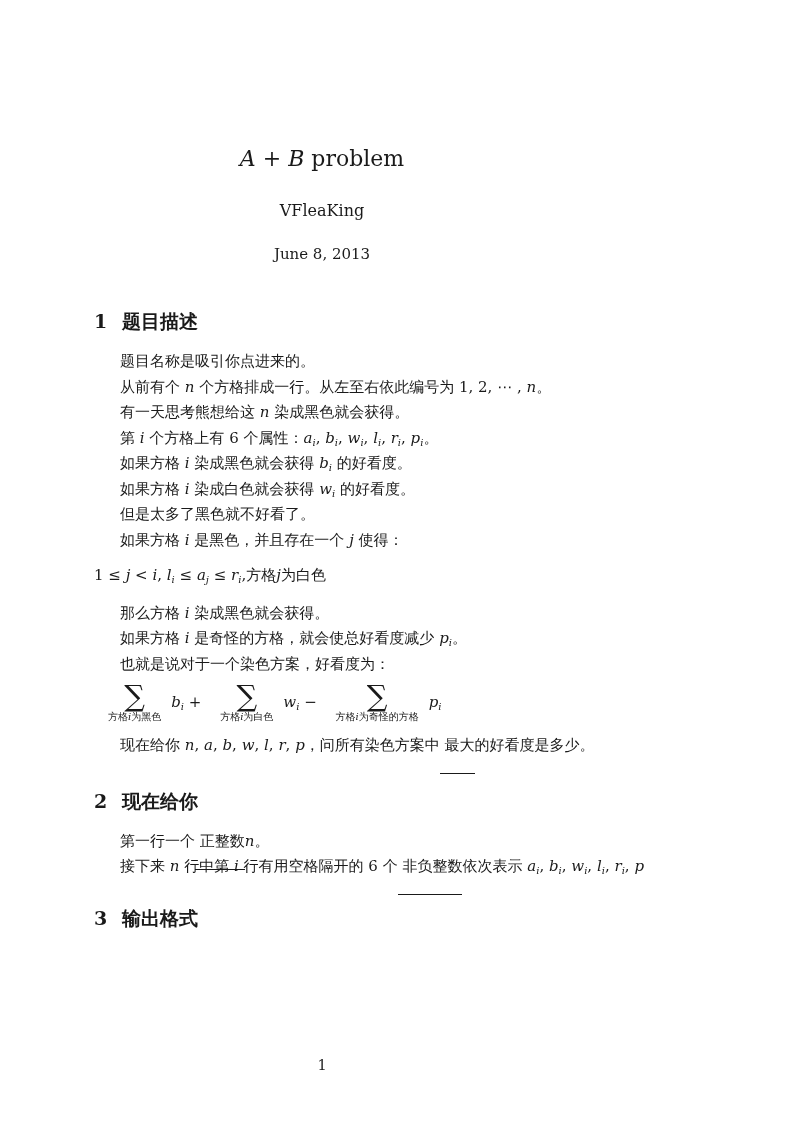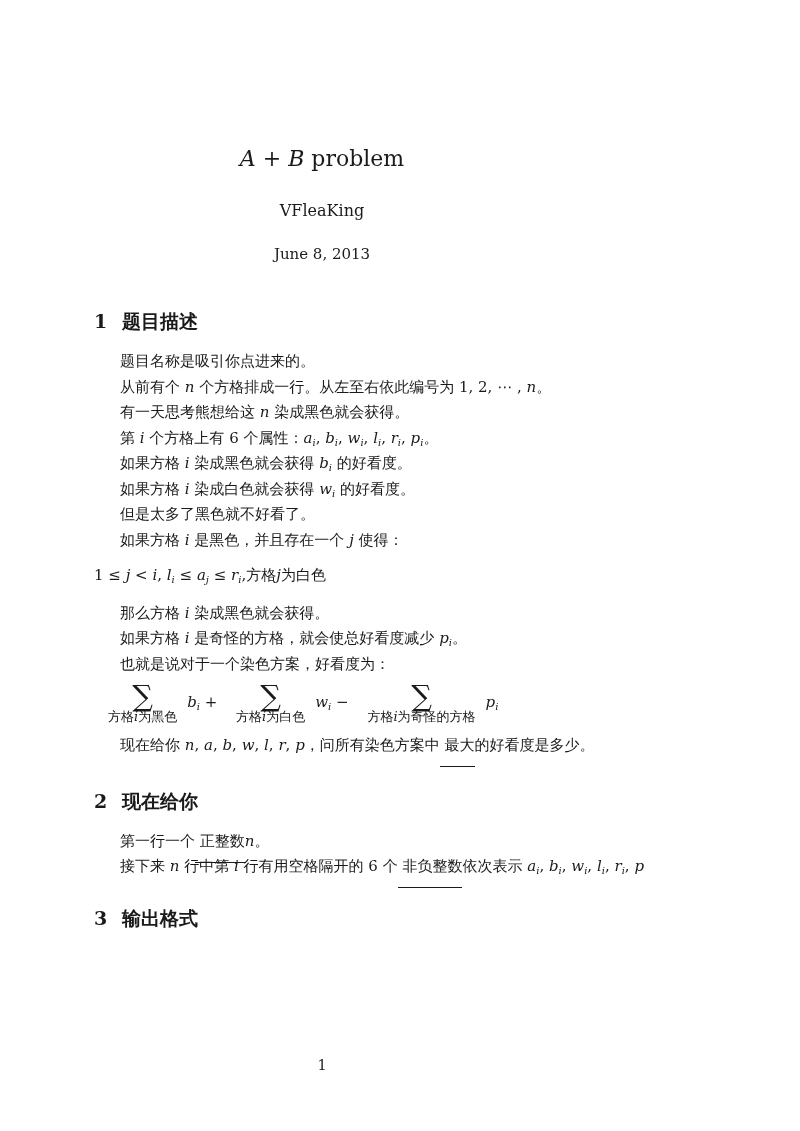--- a/index.html
+++ b/index.html
@@ -44,32 +44,32 @@
     line-height: 25.5px;
     text-align: left;
     text-indent: 0;
     white-space: nowrap;
   }
   .formula-sum { margin: 6px 0 10px 0; }
 
   .seg.t { font-style: normal; }
   .seg.m { font-style: italic; }
   .seg.r { font-style: normal; }
-  .seg.u { font-style: normal; border-bottom: 1px solid #1a1a1a; padding-bottom: 12px; }
+  .seg.u { font-style: normal; border-bottom: 1px solid #1a1a1a; padding-bottom: 19px; }
   sub { font-size: 10px; font-style: italic; line-height: 0; vertical-align: -3px; }
 
   .seg.sum {
     display: inline-flex;
     flex-direction: column;
     align-items: center;
     vertical-align: middle;
     margin: 0 10px 0 14px;
   }
   .sigma { font-size: 29px; line-height: 26px; font-style: normal; }
-  .lim { font-size: 13px; line-height: 12px; margin-top: 2px; white-space: nowrap; }
+  .lim { font-size: 10px; line-height: 12px; margin-top: 2px; white-space: nowrap; }
 
   .page-footer {
     position: absolute;
     left: 0; right: 0;
     bottom: 58px;
     text-align: center;
     font-size: 14.5px;
   }
 </style>
 </head>

